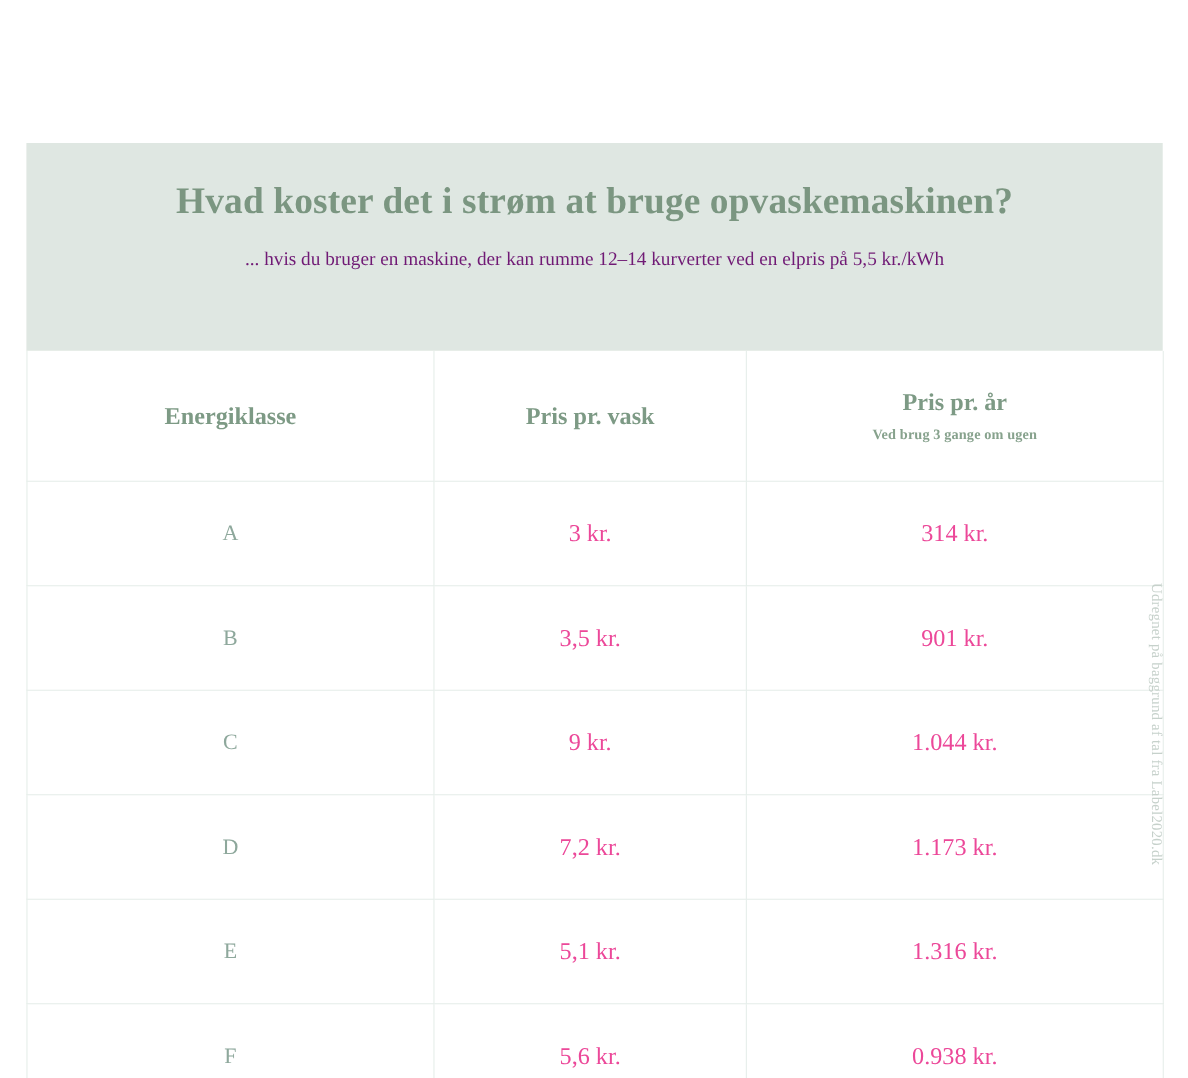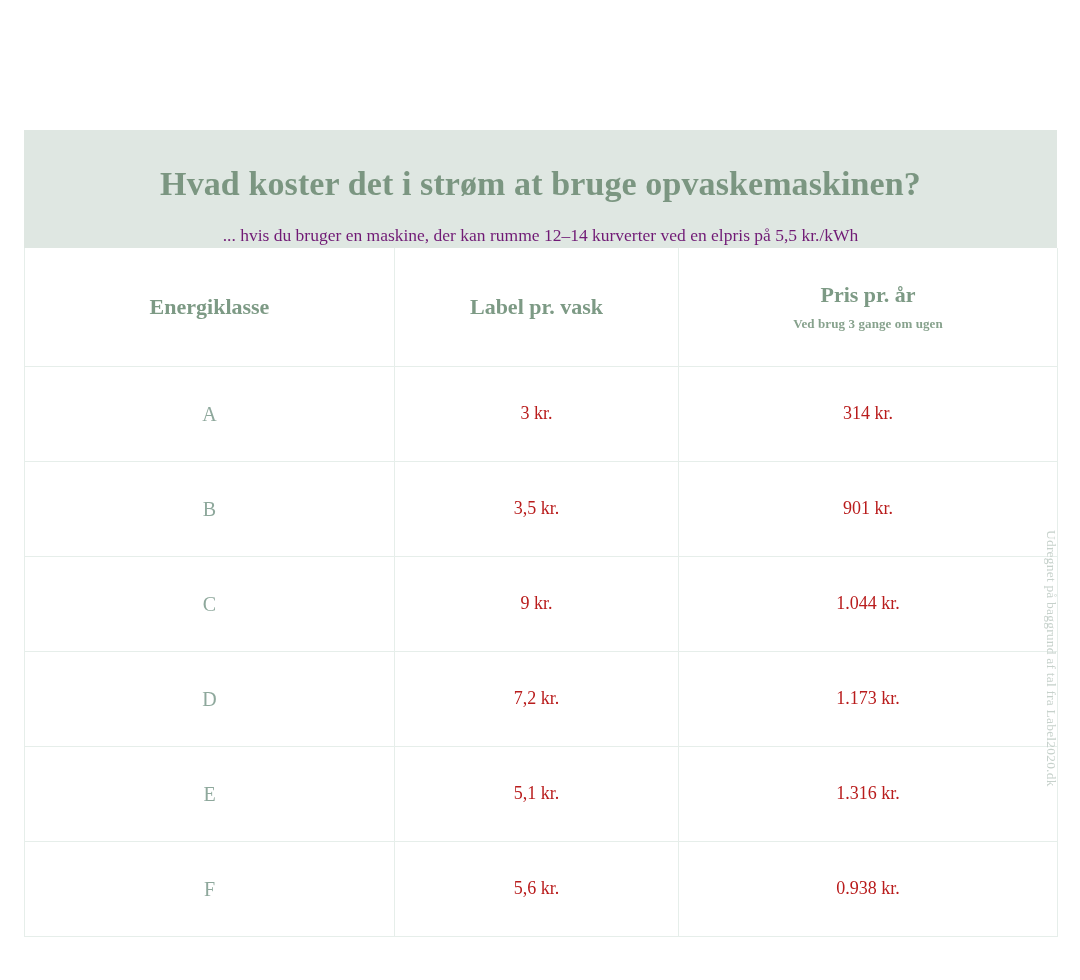--- a/index.html
+++ b/index.html
@@ -32,21 +32,21 @@
     width: 1033px;
     box-sizing: border-box;
   }
 
   
   .card-header {
     background: #dfe7e2;
     padding: 34px 40px 30px 40px;
     text-align: center;
     box-sizing: border-box;
-    height: 118px;
+    height: 189px;
   }
 
   .card-title {
     margin: 0;
     font-family: "Liberation Serif", "DejaVu Serif", serif;
     font-size: 34px;
     font-weight: 700;
     line-height: 1.18;
     letter-spacing: 0.1px;
     color: #7b9681;
@@ -108,24 +108,24 @@
     letter-spacing: 0.1px;
     color: #87a28d;
   }
 
   .th-sub:empty { display: none; }
 
   table.price-table tbody td {
     height: 78px;
     padding: 8px 12px;
     font-family: "Liberation Serif", "DejaVu Serif", serif;
-    font-size: 18px;
+    font-size: 22px;
     font-weight: 400;
     line-height: 1.2;
-    color: #b91c1c;
+    color: #ec4899;
   }
 
   table.price-table tbody td.cell-class {
     font-size: 20px;
     color: #8ea89c;
   }
 
   
   .source-credit {
     position: absolute;
@@ -161,21 +161,21 @@
         <col class="c-year">
       </colgroup>
 
       <thead>
         <tr>
           <th>
             <span class="th-main">Energiklasse</span>
 
           </th>
           <th>
-            <span class="th-main">Label pr. vask</span>
+            <span class="th-main">Pris pr. vask</span>
 
           </th>
           <th>
             <span class="th-main">Pris pr. år</span>
             <span class="th-sub">Ved brug 3 gange om ugen</span>
           </th>
         </tr>
       </thead>
 
       <tbody>

